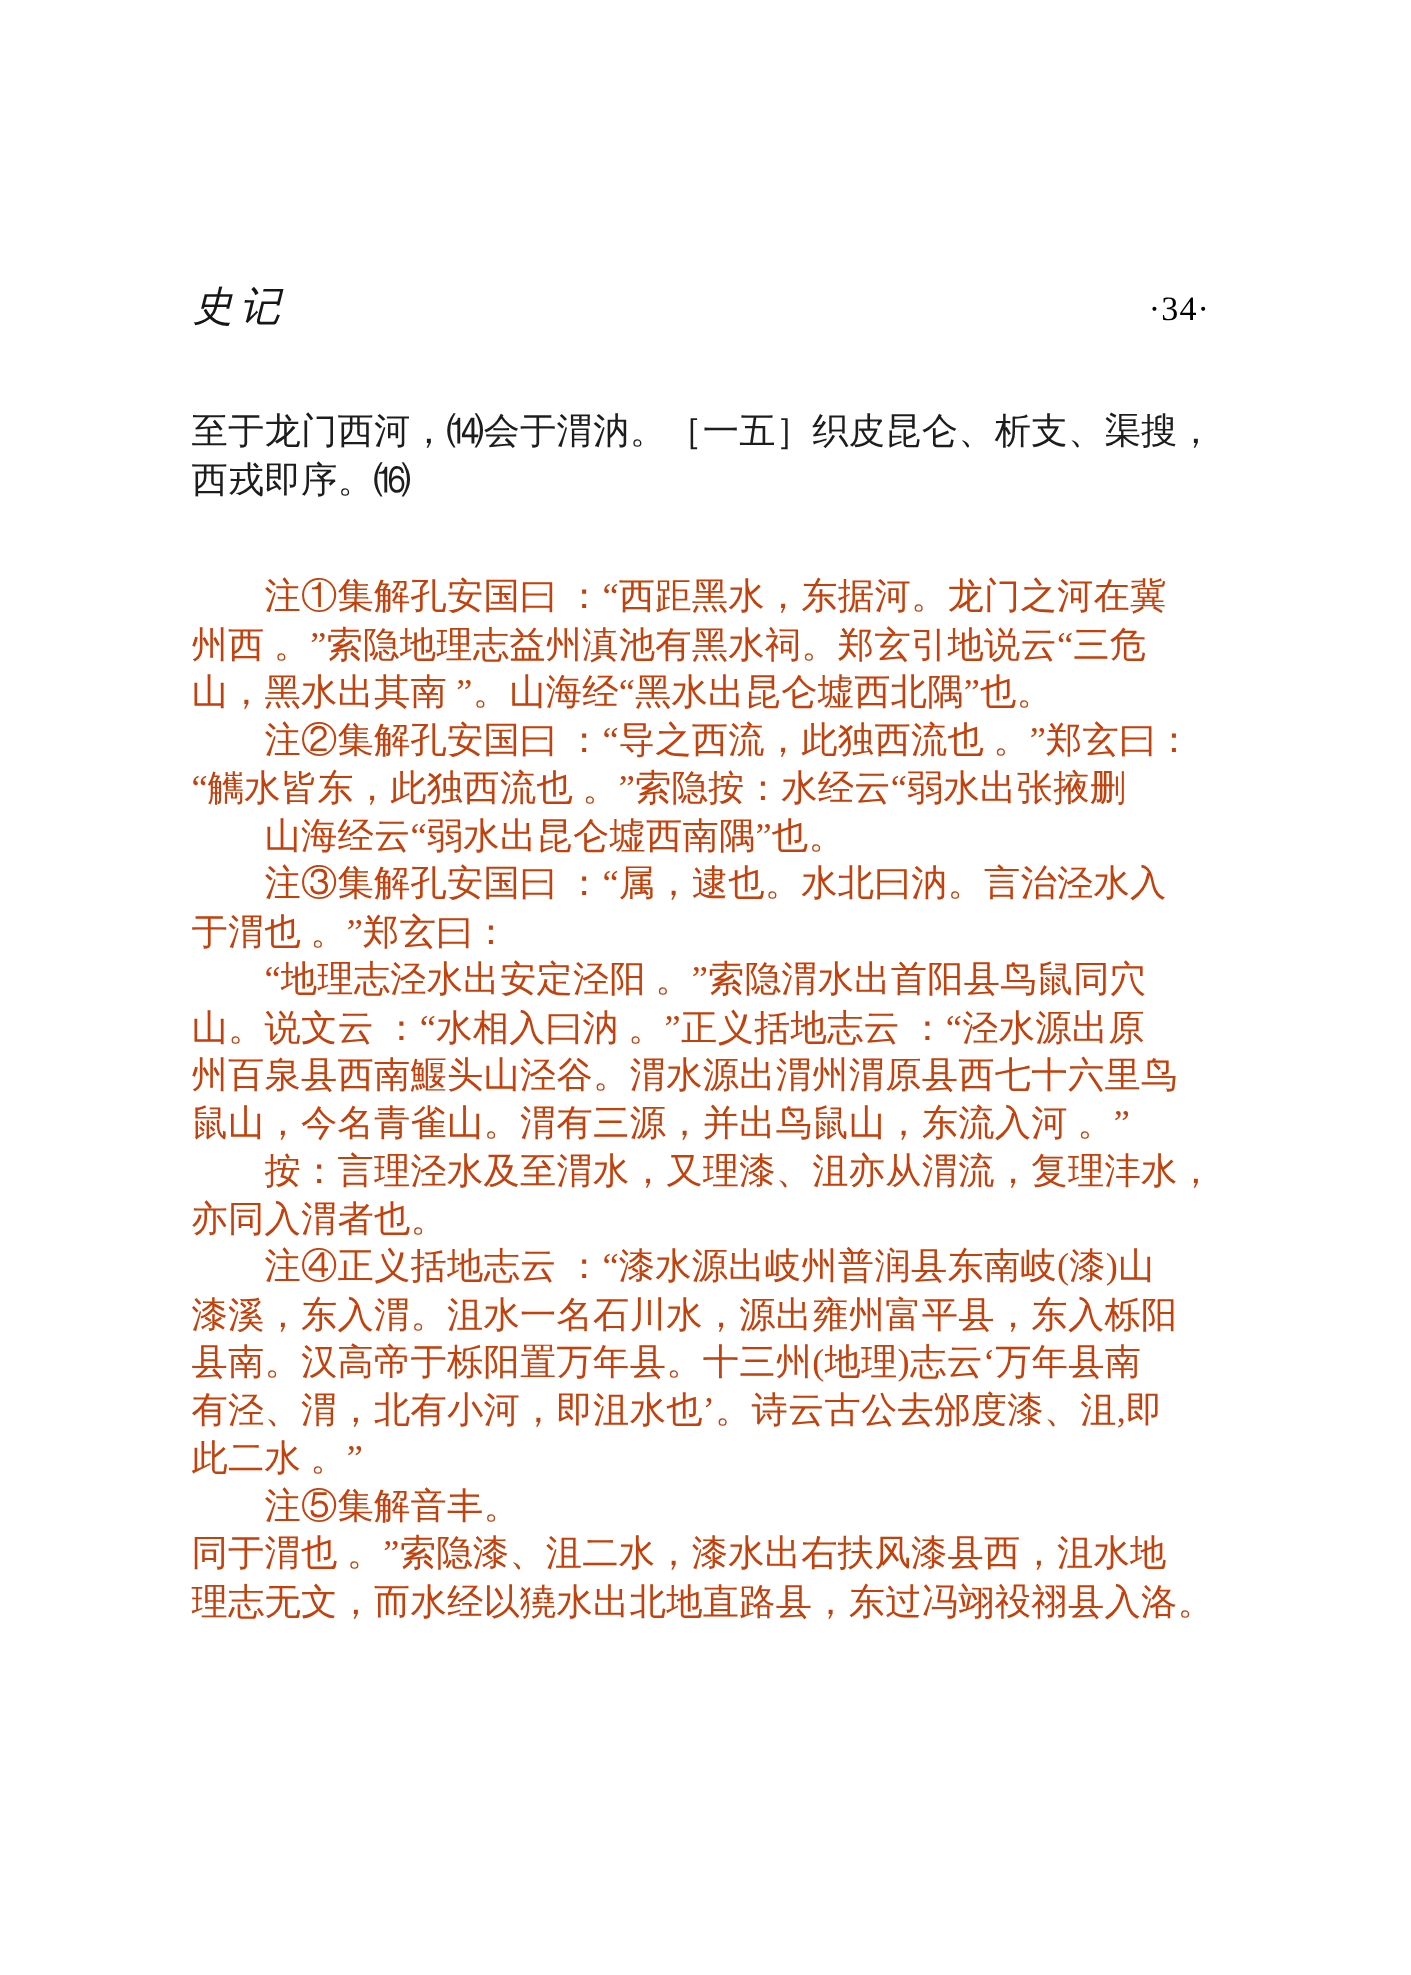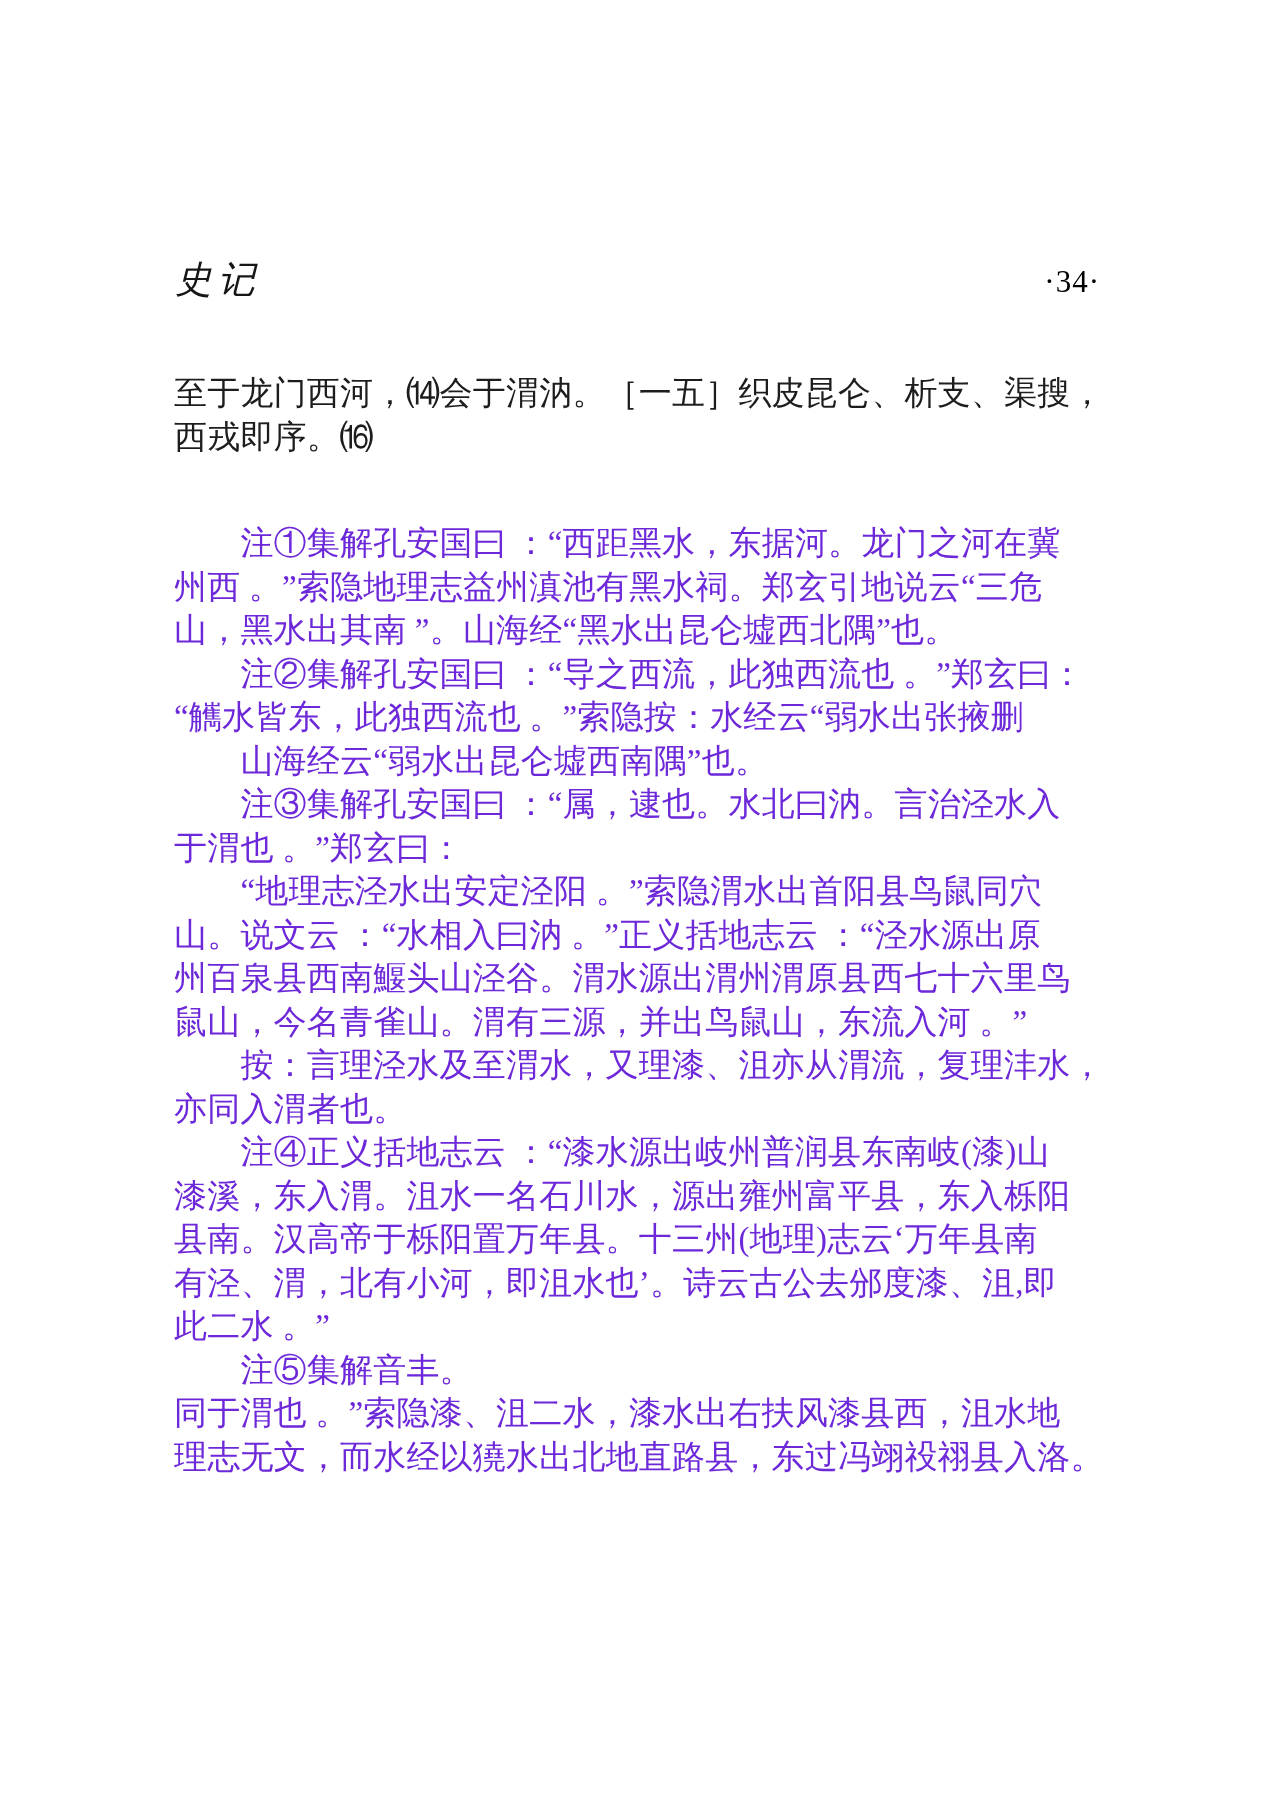--- a/index.html
+++ b/index.html
@@ -51,21 +51,21 @@
     white-space: pre;
     letter-spacing: 0.2px;
   }
   .main-text .line {
     color: #1d1d1d;
   }
   .notes-text {
     margin-top: 63px;
   }
   .notes-text .line {
-    color: #6d28d9;
+    color: #c2410c;
   }
 </style>
 </head>
 <body>
 
 <div class="page">
 
   <div class="running-header">
     <span class="book-title">史记</span>
     <span class="page-number">·34·</span>

